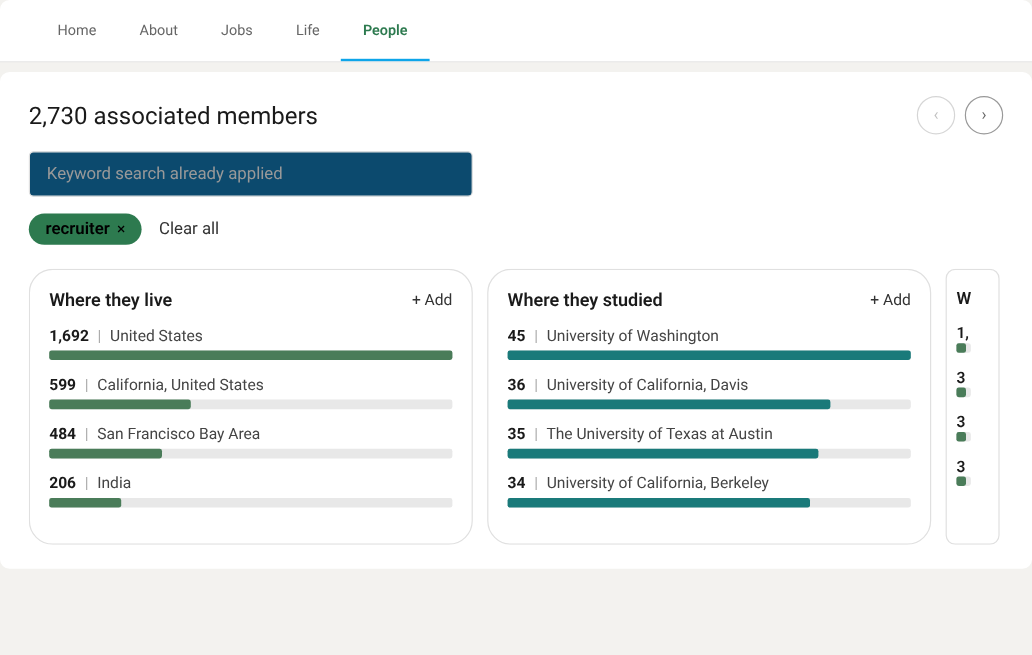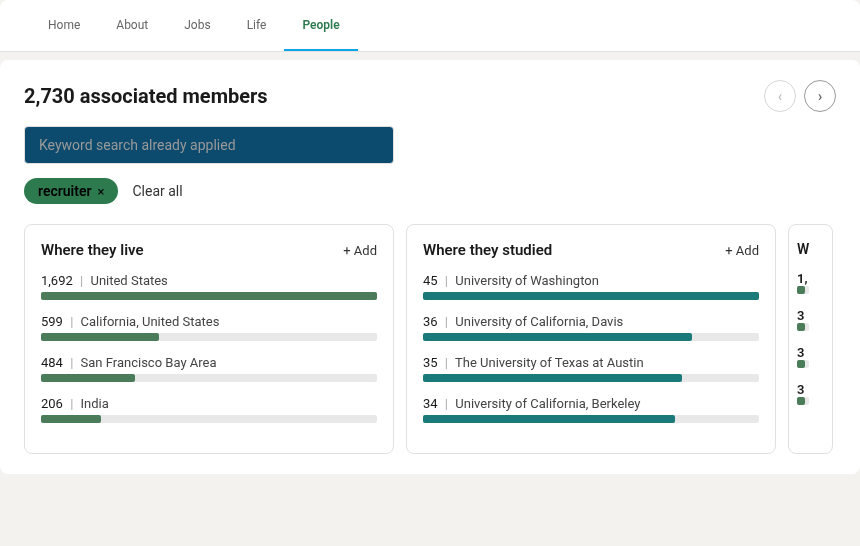--- a/index.html
+++ b/index.html
@@ -42,21 +42,21 @@
     
     .main-container {
       background: #fff;
       margin: 8px 0;
       padding: 20px 24px;
       border-radius: 8px;
     }
 
     .members-title {
       font-size: 20px;
-      font-weight: 700;
+      font-weight: 400;
       color: #1a1a1a;
       margin-bottom: 14px;
       display: flex;
       align-items: center;
       justify-content: space-between;
     }
 
     .nav-arrows {
       display: flex;
       gap: 8px;
@@ -122,21 +122,21 @@
     
     .cards-row {
       display: flex;
       gap: 12px;
       overflow: hidden;
     }
 
     .card {
       background: #fff;
       border: 1px solid #e0e0e0;
-      border-radius: 8px;
+      border-radius: 20px;
       padding: 16px;
       flex: 0 0 370px;
       min-width: 0;
     }
 
     .card-header {
       display: flex;
       align-items: center;
       justify-content: space-between;
       margin-bottom: 14px;
@@ -165,21 +165,21 @@
     .bar-label {
       font-size: 13px;
       color: #444;
       margin-bottom: 4px;
       white-space: nowrap;
       overflow: hidden;
       text-overflow: ellipsis;
     }
 
     .bar-label .count {
-      font-weight: 400;
+      font-weight: 700;
       color: #1a1a1a;
       margin-right: 4px;
     }
 
     .bar-label .separator {
       color: #aaa;
       margin-right: 4px;
     }
 
     .bar-track {

